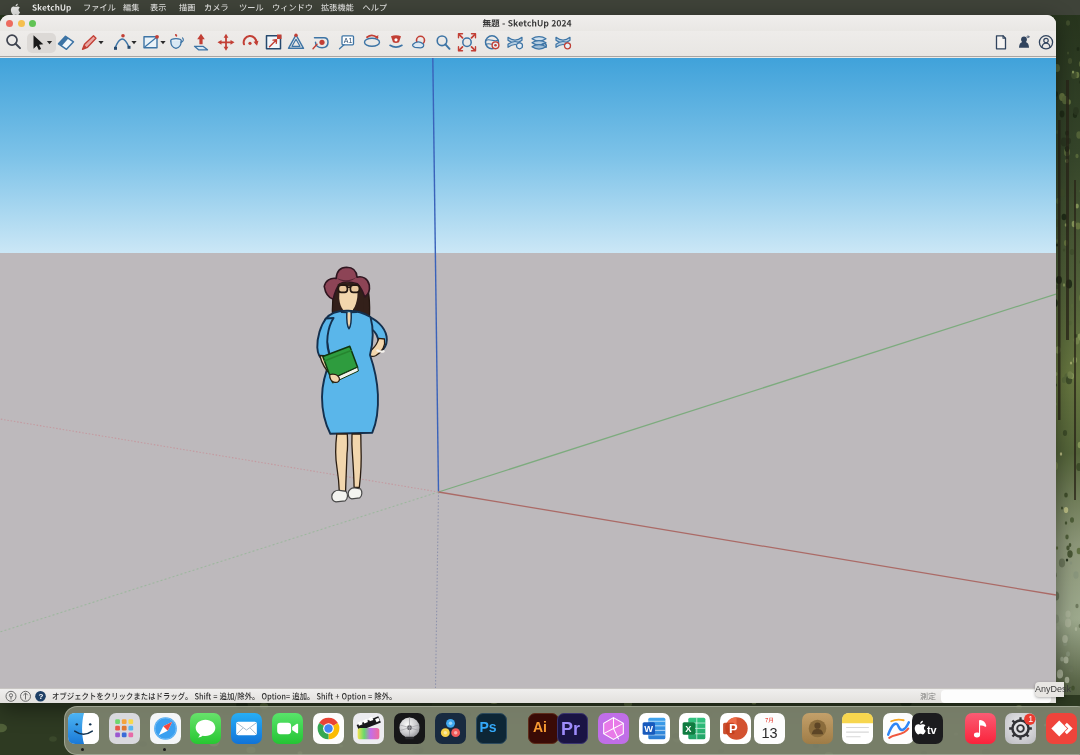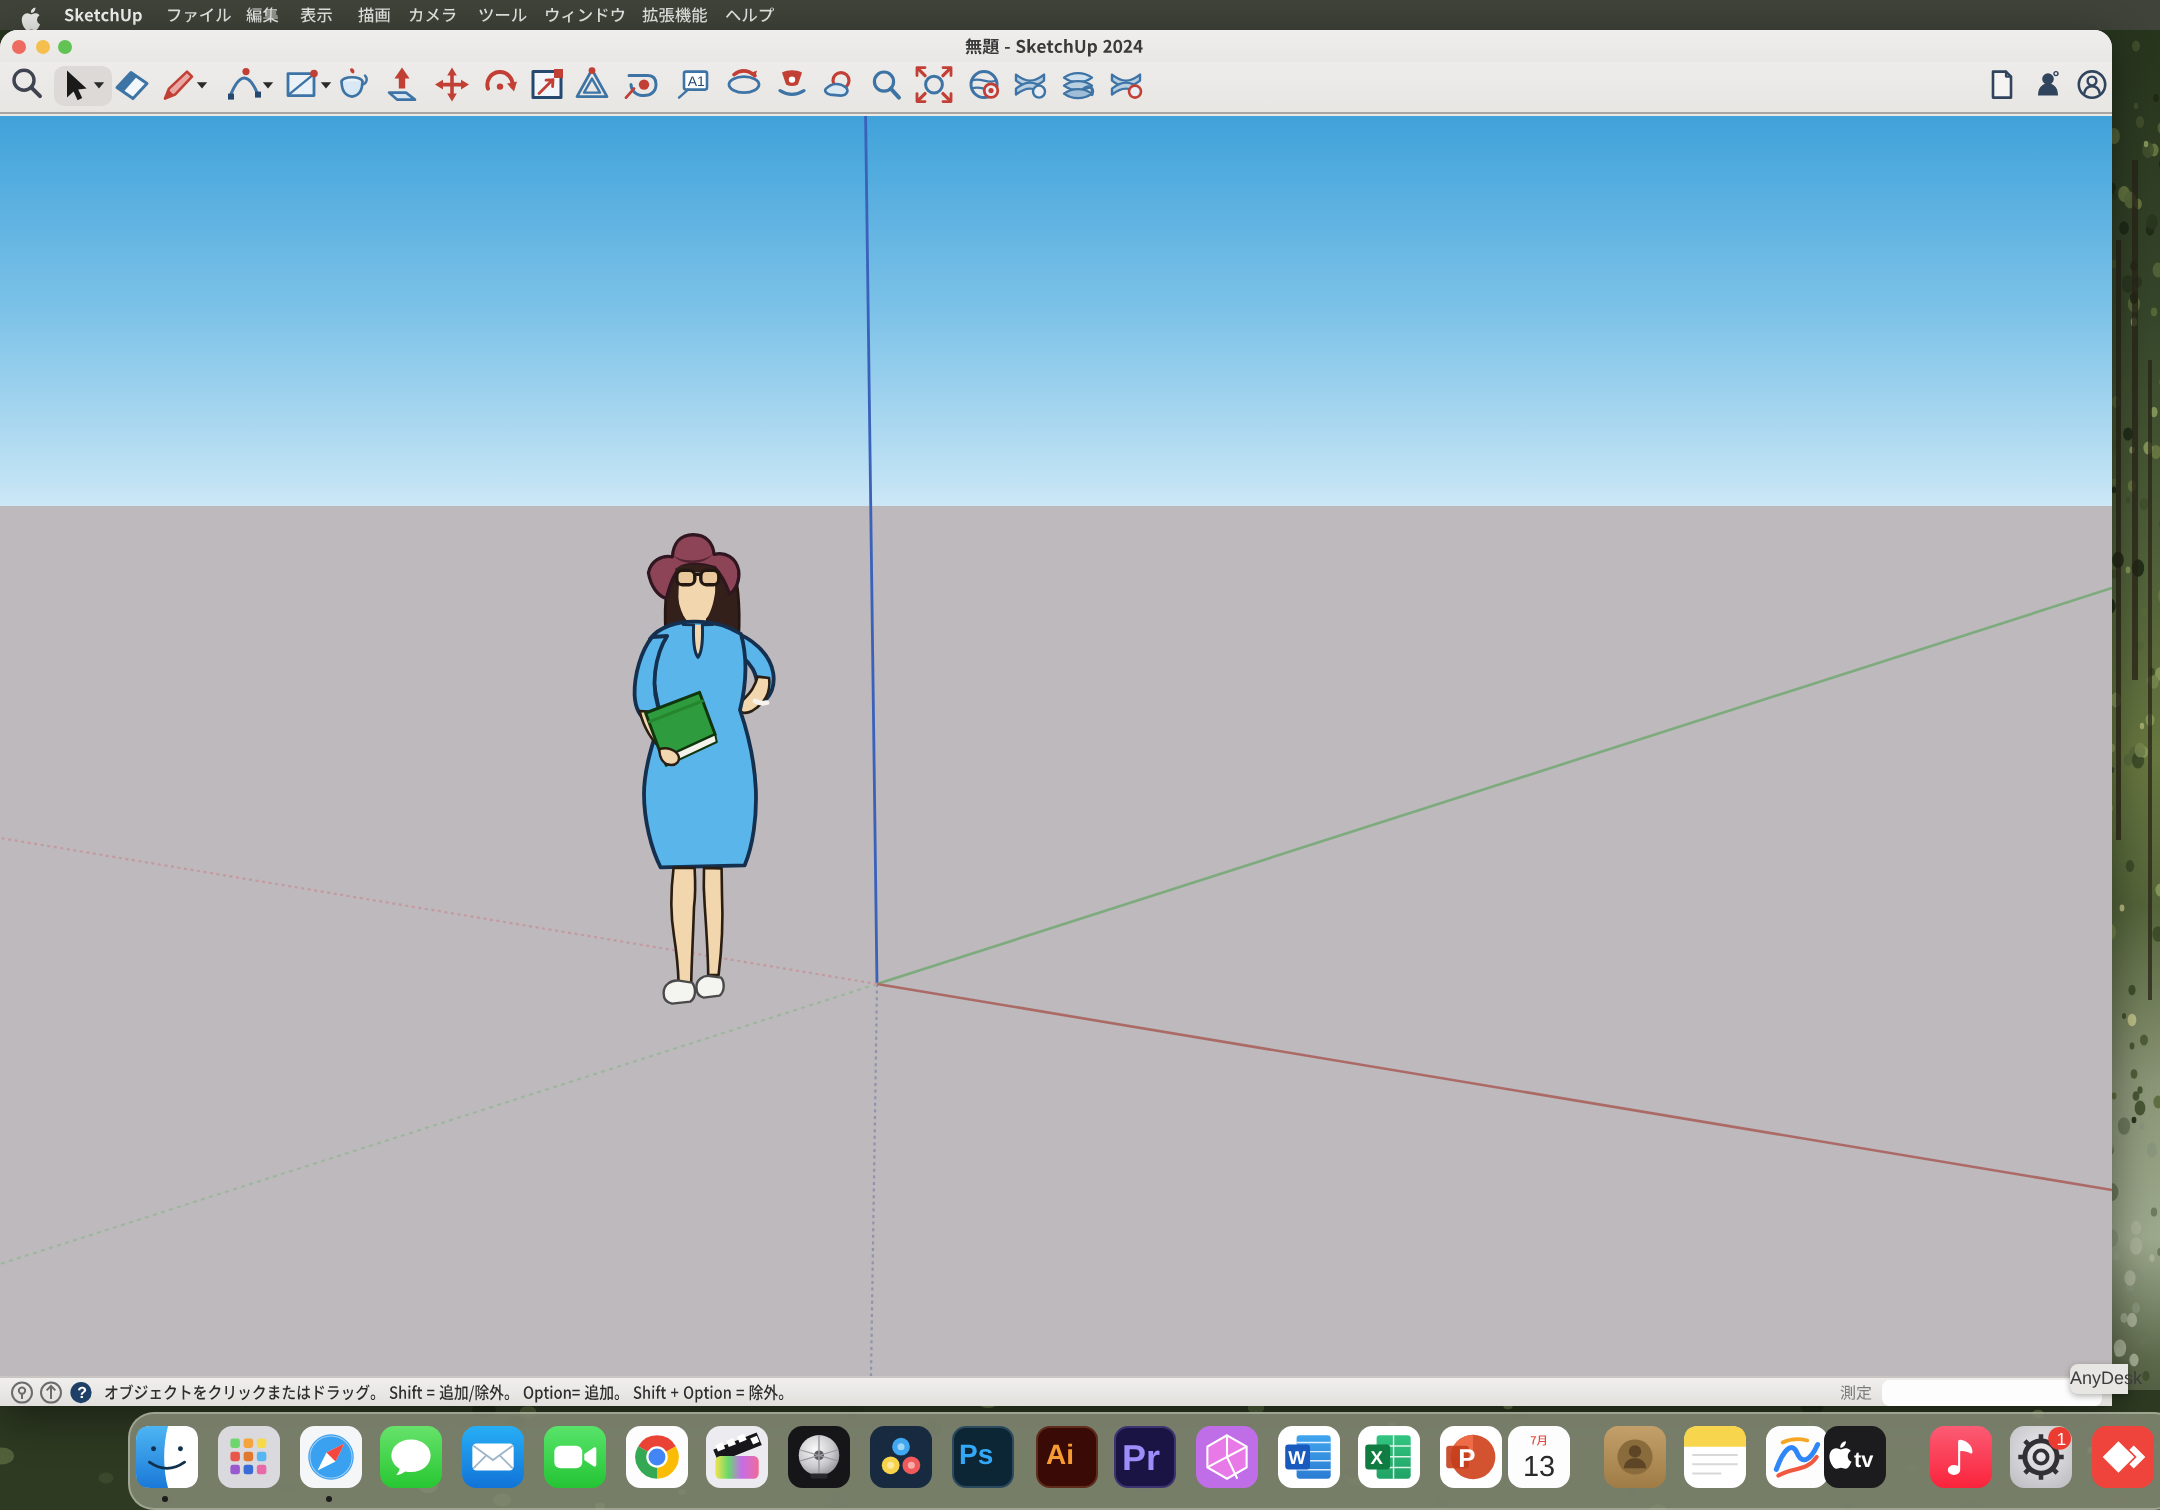--- a/index.html
+++ b/index.html
@@ -581,21 +581,21 @@
           <circle cx="20" cy="19" r="4.3" fill="#f05a5a"></circle>
           <circle cx="15" cy="10" r="1.7" fill="#9fd6f8"></circle>
           <circle cx="10" cy="19" r="1.7" fill="#fbe9a2"></circle>
           <circle cx="20" cy="19" r="1.7" fill="#f8adad"></circle>
         </svg>
       </div>
       <div class="di" style="left:410.5px;">
         <div style="position:absolute;inset:0;background:#0d2636;border-radius:7px;border:1.5px solid #2c4a5e"></div>
         <div style="position:absolute;left:4px;top:6px;font-weight:bold;font-size:14px;color:#34a8f8;font-family:'Liberation Sans'">Ps</div>
       </div>
-      <div class="di" style="left:453px;text-align:right;">
+      <div class="di" style="left:463px;text-align:right;">
         <div style="position:absolute;inset:0;background:#3a0b06;border-radius:7px;border:1.5px solid #5e2c1a"></div>
         <div style="position:absolute;left:5px;top:6px;font-weight:bold;font-size:14px;color:#f79b33;font-family:'Liberation Sans'">Ai</div>
       </div>
       <div class="di" style="left:492.0px;">
         <div style="position:absolute;inset:0;background:#1a1444;border-radius:7px;border:1.5px solid #3a3470"></div>
         <div style="position:absolute;left:4px;top:6px;font-weight:bold;font-size:18px;color:#9e8cfa;font-family:'Liberation Sans'">Pr</div>
       </div>
       <div class="di" style="left:532.8px;">
         <svg width="31" height="31" viewBox="0 0 30 30" style="position:absolute;left:0;top:0">
           <rect width="30" height="30" rx="7" fill="#c06ee8"></rect>

